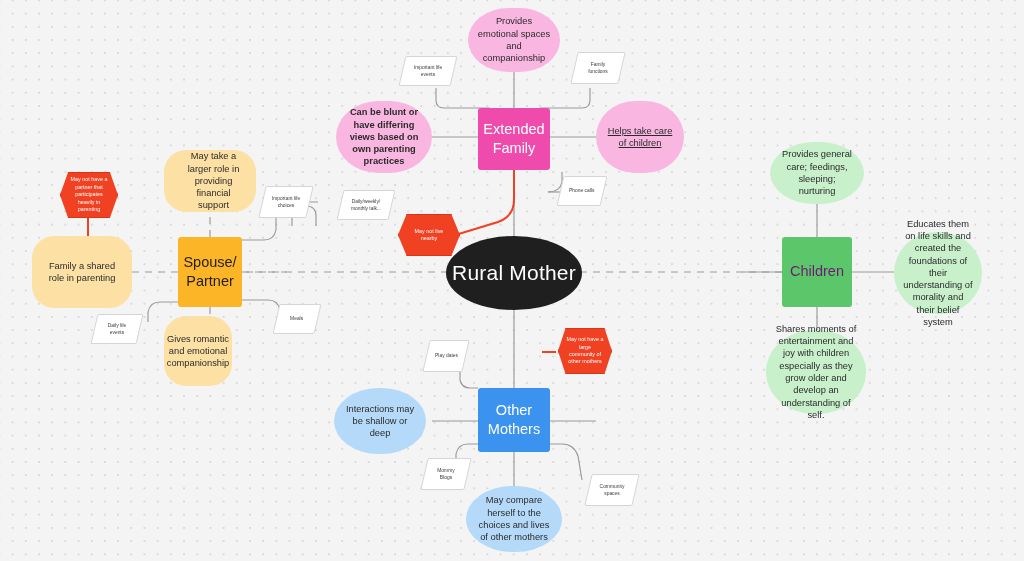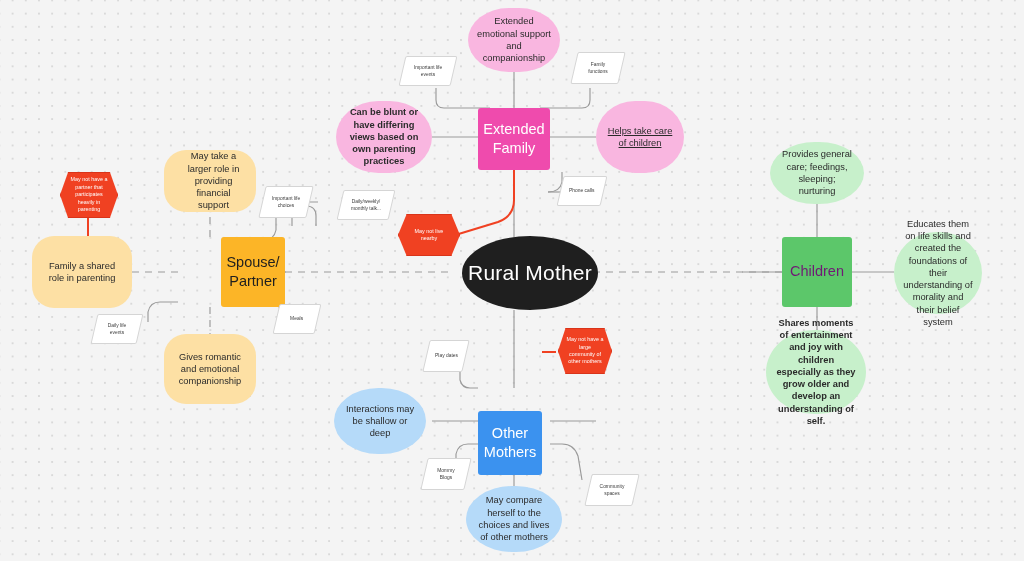--- a/index.html
+++ b/index.html
@@ -24,21 +24,21 @@
   
   .central{
     border-radius:50%;background:#1f1f1f;color:#fff;
     font-size:21px;letter-spacing:.2px;
   }
   .central span{line-height:1.45;}
 
   
   .hub{border-radius:3px;color:#fff;font-size:14.5px;}
   .hub.pink{background:#ef4bad;}
-  .hub.amber{background:#fcb527;color:#1f1f1f;margin-left:43px;}
+  .hub.amber{background:#fcb527;color:#1f1f1f;}
   .hub.green{background:#5cc76a;color:#701a75;}
   .hub.blue{background:#3b92ef;color:#fff;}
 
   
   .leaf{font-size:9.3px;color:#2b2b2b;padding:6px 9px;}
   .leaf.pink{background:#f9b6e0;border-radius:46% 46% 46% 46%/52% 52% 52% 52%;}
   .leaf.amber{background:#fde0a4;border-radius:22px;}
   .leaf.green{background:#c7f0cb;border-radius:46% 46% 46% 46%/52% 52% 52% 52%;}
   .leaf.blue{background:#b5daf9;border-radius:22px;}
   .leaf.green.ellipse,.leaf.blue.ellipse{border-radius:48%/50%;}
@@ -106,30 +106,30 @@
       <path d="M550,444 L562,444 Q574,444 578,456 L582,480"></path>
     </g>
 
     <g fill="none" stroke="#f04122" stroke-width="2">
       <path d="M88,212 L88,240"></path>
       <path d="M514,168 L514,200 Q514,216 498,222 L452,236"></path>
       <path d="M556,352 L542,352"></path>
     </g>
   </svg>
 
-  <div class="node central" style="left:446px;top:236px;width:136px;height:74px;margin-left:16px;">
+  <div class="node central" style="left:446px;top:236px;width:136px;height:74px;">
     <span>Rural Mother</span>
   </div>
 
   <div class="node hub pink" style="left:478px;top:108px;width:72px;height:62px;">
     <span>Extended Family</span>
   </div>
 
   <div class="node leaf pink" style="left:468px;top:8px;width:92px;height:64px;">
-    <span>Extended emotional support and companionship</span>
+    <span>Provides emotional spaces and companionship</span>
   </div>
   <div class="node leaf pink" style="left:336px;top:101px;width:96px;height:72px;font-weight:bold;">
     <span>Can be blunt or have differing views based on own parenting practices</span>
   </div>
   <div class="node leaf pink" style="left:596px;top:101px;width:88px;height:72px;text-decoration:underline;">
     <span>Helps take care of children</span>
   </div>
 
   <div class="node tag" style="left:402px;top:56px;width:52px;height:30px;">
     <span>Important life events</span>
@@ -151,21 +151,21 @@
   <div class="node hub amber" style="left:178px;top:237px;width:64px;height:70px;">
     <span>Spouse/ Partner</span>
   </div>
 
   <div class="node leaf amber" style="left:164px;top:150px;width:92px;height:62px;padding-left:16px;">
     <span>May take a larger role in providing financial support</span>
   </div>
   <div class="node leaf amber" style="left:32px;top:236px;width:100px;height:72px;">
     <span>Family a shared role in parenting</span>
   </div>
-  <div class="node leaf amber" style="left:164px;top:334px;width:92px;height:70px;">
+  <div class="node leaf amber" style="left:164px;top:316px;width:68px;height:70px;">
     <span>Gives romantic and emotional companionship</span>
   </div>
 
   <div class="node tag" style="left:262px;top:186px;width:48px;height:32px;">
     <span>Important life choices</span>
   </div>
   <div class="node tag" style="left:276px;top:304px;width:42px;height:30px;">
     <span>Meals</span>
   </div>
   <div class="node tag" style="left:94px;top:314px;width:46px;height:30px;">
@@ -179,25 +179,25 @@
   <div class="node hub green" style="left:782px;top:237px;width:70px;height:70px;">
     <span>Children</span>
   </div>
 
   <div class="node leaf green ellipse" style="left:770px;top:142px;width:94px;height:62px;">
     <span>Provides general care; feedings, sleeping; nurturing</span>
   </div>
   <div class="node leaf green ellipse" style="left:894px;top:232px;width:88px;height:82px;justify-content:flex-end;">
     <span>Educates them on life skills and created the foundations of their understanding of morality and their belief system</span>
   </div>
-  <div class="node leaf green ellipse" style="left:766px;top:330px;width:100px;height:84px;font-weight:bold;">
+  <div class="node leaf green ellipse" style="left:766px;top:330px;width:100px;height:84px;">
     <span>Shares moments of entertainment and joy with children especially as they grow older and develop an understanding of self.</span>
   </div>
 
-  <div class="node hub blue" style="left:478px;top:388px;width:64px;height:64px;margin-top:23px;">
+  <div class="node hub blue" style="left:478px;top:388px;width:72px;height:64px;">
     <span>Other Mothers</span>
   </div>
 
   <div class="node leaf blue ellipse" style="left:334px;top:388px;width:92px;height:66px;align-items:center;">
     <span>Interactions may be shallow or deep</span>
   </div>
   <div class="node leaf blue ellipse" style="left:466px;top:486px;width:96px;height:66px;">
     <span>May compare herself to the choices and lives of other mothers</span>
   </div>
 

